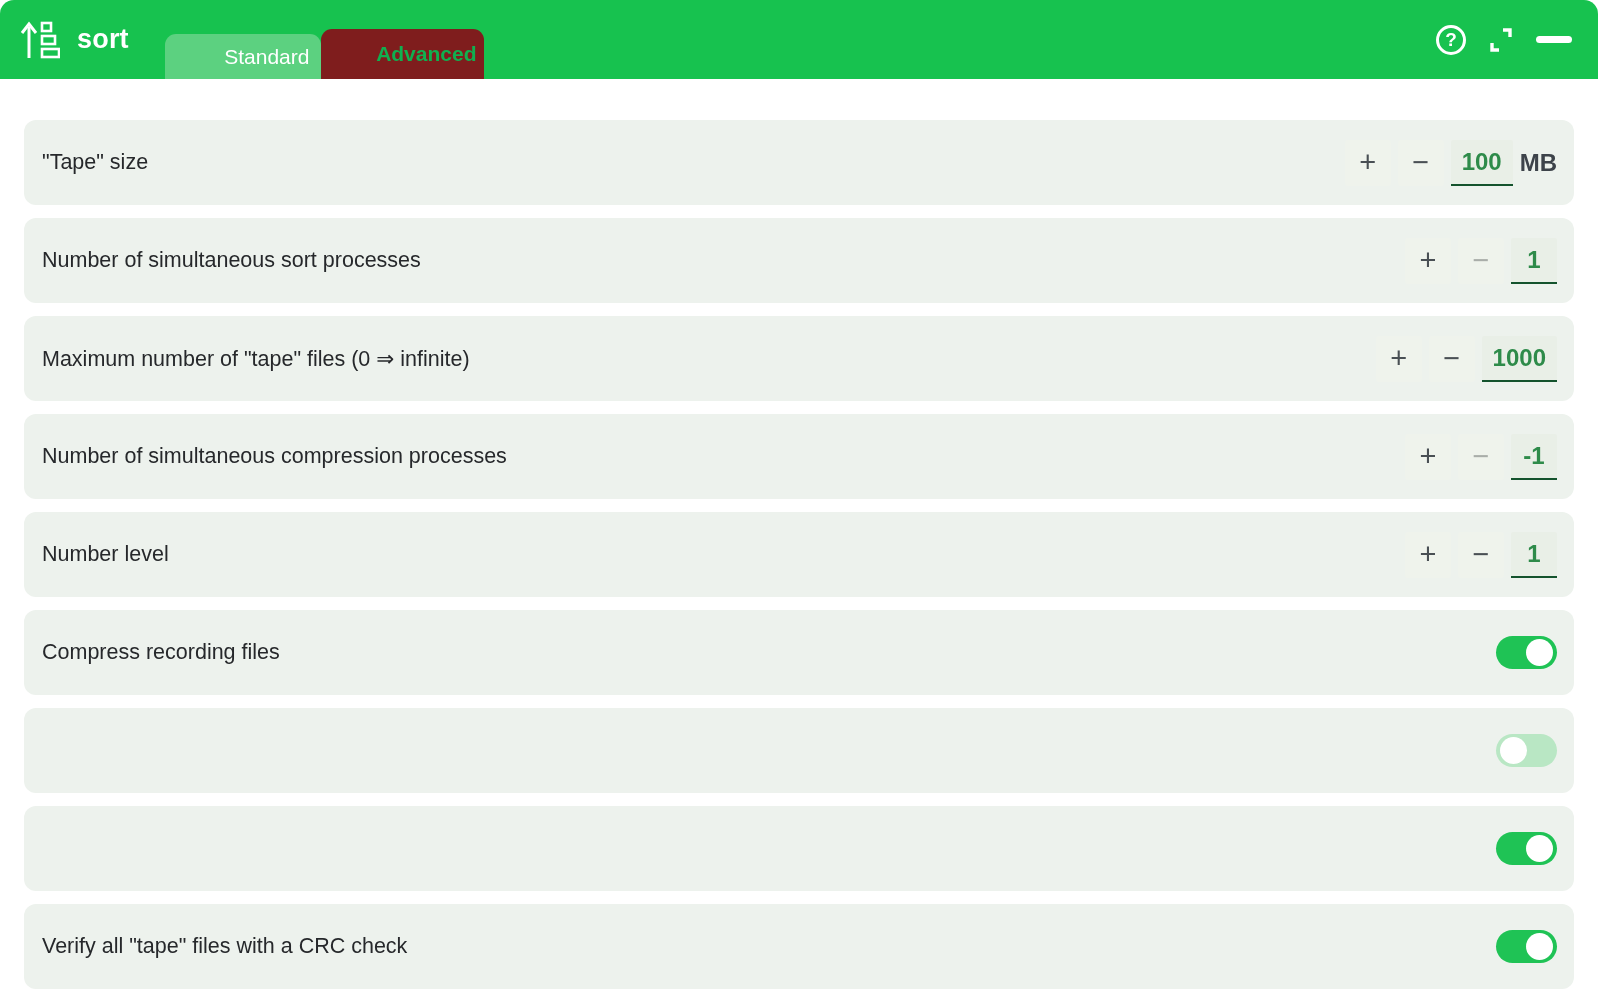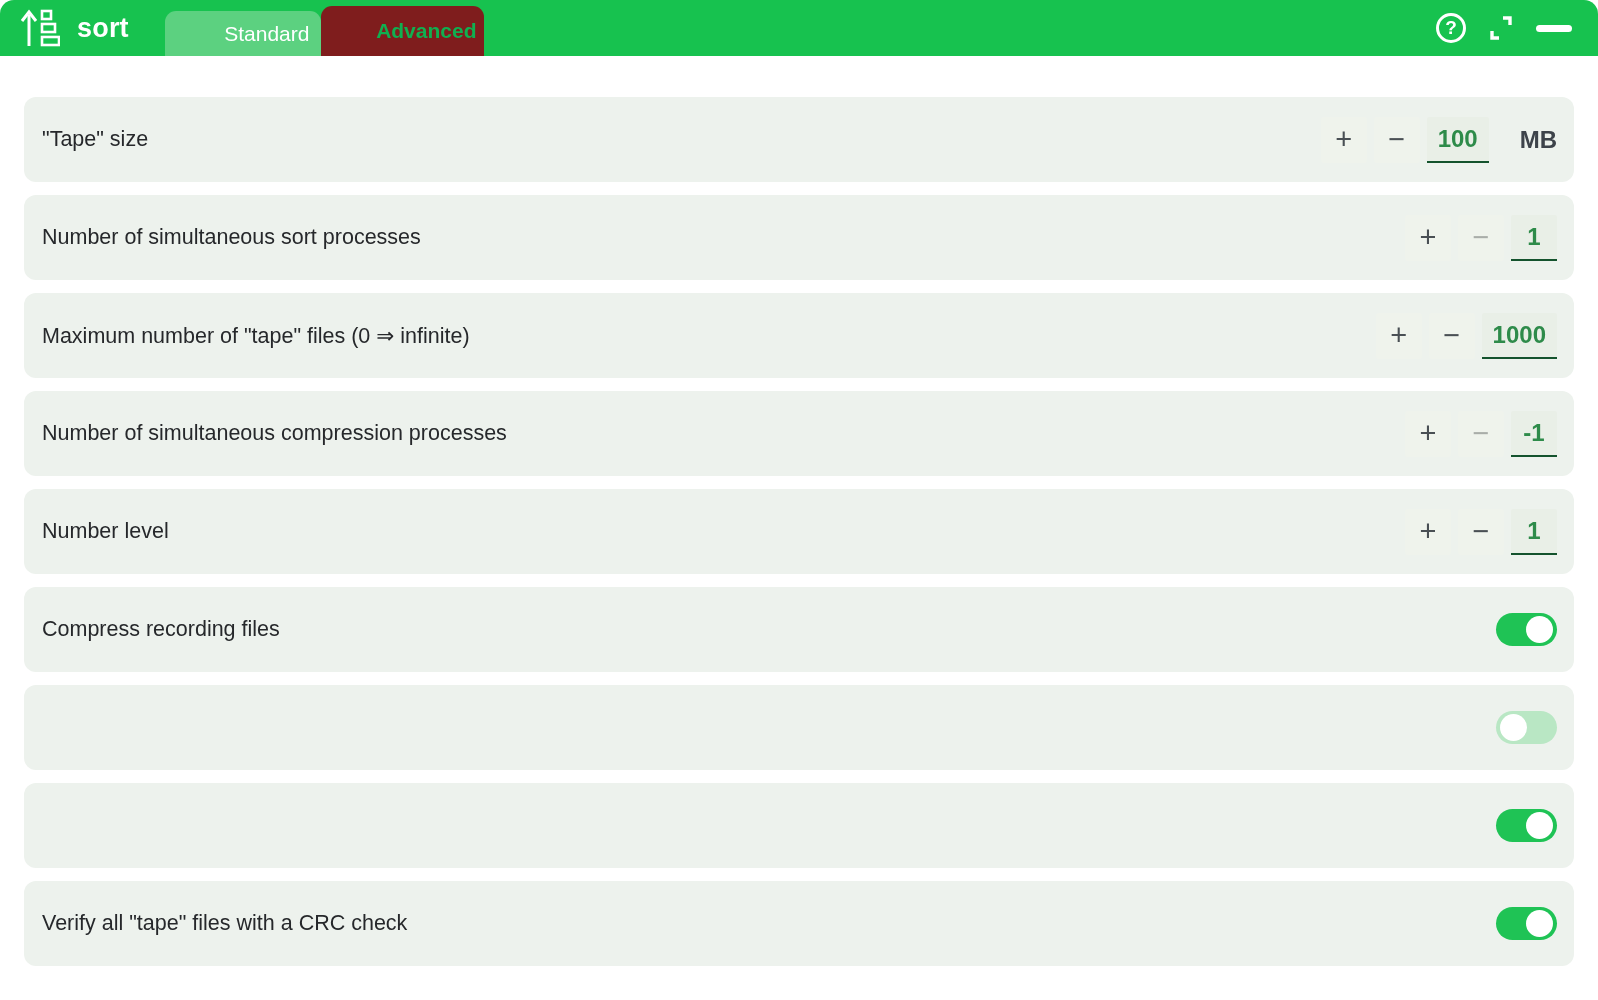--- a/index.html
+++ b/index.html
@@ -1,20 +1,20 @@
 <!DOCTYPE html>
 <html><head>
 <meta charset="utf-8">
 <style>
   * { margin:0; padding:0; box-sizing:border-box; }
   html,body { width:1598px; height:1000px; background:#fff; font-family:"Liberation Sans", sans-serif; }
   .window { width:1598px; height:1000px; background:#fff; overflow:hidden; }
 
   
-  .header { height:56px; background:#17c24f; border-radius:14px 14px 0 0; display:flex; align-items:center; position:relative; }
+  .header { height:79px; background:#17c24f; border-radius:14px 14px 0 0; display:flex; align-items:center; position:relative; }
   .app-icon { margin-left:20px; width:40px; height:42px; flex:0 0 auto; }
   .title { color:#fff; font-weight:bold; font-size:27px; margin-left:17px; letter-spacing:0.2px; }
   .tabs { display:flex; align-items:flex-end; height:100%; margin-left:36px; }
   .tab { border-radius:11px 11px 0 0; display:flex; align-items:center; justify-content:center; cursor:pointer;padding-left:48px; }
   .tab-standard { background:#5cd180; color:#ffffff; height:45px; width:156px; font-size:21px; }
   .tab-advanced { background:#7f1d1d; color:#10b050; height:50px; width:163px; font-size:21px; font-weight:bold; }
   .header-right { margin-left:auto; display:flex; align-items:center; gap:21px; margin-right:26px; }
   .help-icon { width:30px; height:30px; border:3px solid #fff; border-radius:50%; color:#fff; font-weight:bold;
                font-size:19px; display:flex; align-items:center; justify-content:center; cursor:pointer; }
   .expand-icon { width:28px; height:28px; cursor:pointer; display:block; }
@@ -26,21 +26,21 @@
          padding:0 17px 0 18px; }
   .row-label { font-size:21.5px; color:#26282b; }
   .controls { margin-left:auto; display:flex; align-items:center; gap:7px; }
   .step-btn { width:46px; height:46px; background:#eff3ec; border:none; border-radius:3px; font-size:29px;
               color:#494f54; display:flex; align-items:center; justify-content:center; cursor:pointer;
               font-family:"Liberation Sans", sans-serif; line-height:1; }
   .step-btn.disabled { color:#a9ada9; }
   .step-value { min-width:46px; height:46px; padding:0 11px; background:#e9efe7; border-bottom:2px solid #14532d;
                 display:flex; align-items:center; justify-content:center; font-weight:bold; font-size:24px;
                 color:#2e8b4a; border-radius:2px 2px 0 0; cursor:text; }
-  .unit { font-weight:bold; font-size:24px; color:#3d434a; margin-left:24px; }
+  .unit { font-weight:bold; font-size:24px; color:#3d434a; margin-left:0; }
   .unit:empty { display:none; }
 
   
   .toggle { width:61px; height:33px; border-radius:17px; background:#b9e7c4; position:relative; cursor:pointer; flex:0 0 auto; }
   .toggle.on { background:#1fc355; }
   .toggle-knob { width:27px; height:27px; border-radius:50%; background:#fff; position:absolute; top:3px; left:4px;
                  transition:left .1s; }
   .toggle.on .toggle-knob { left:30px; }
 </style>
 </head>

